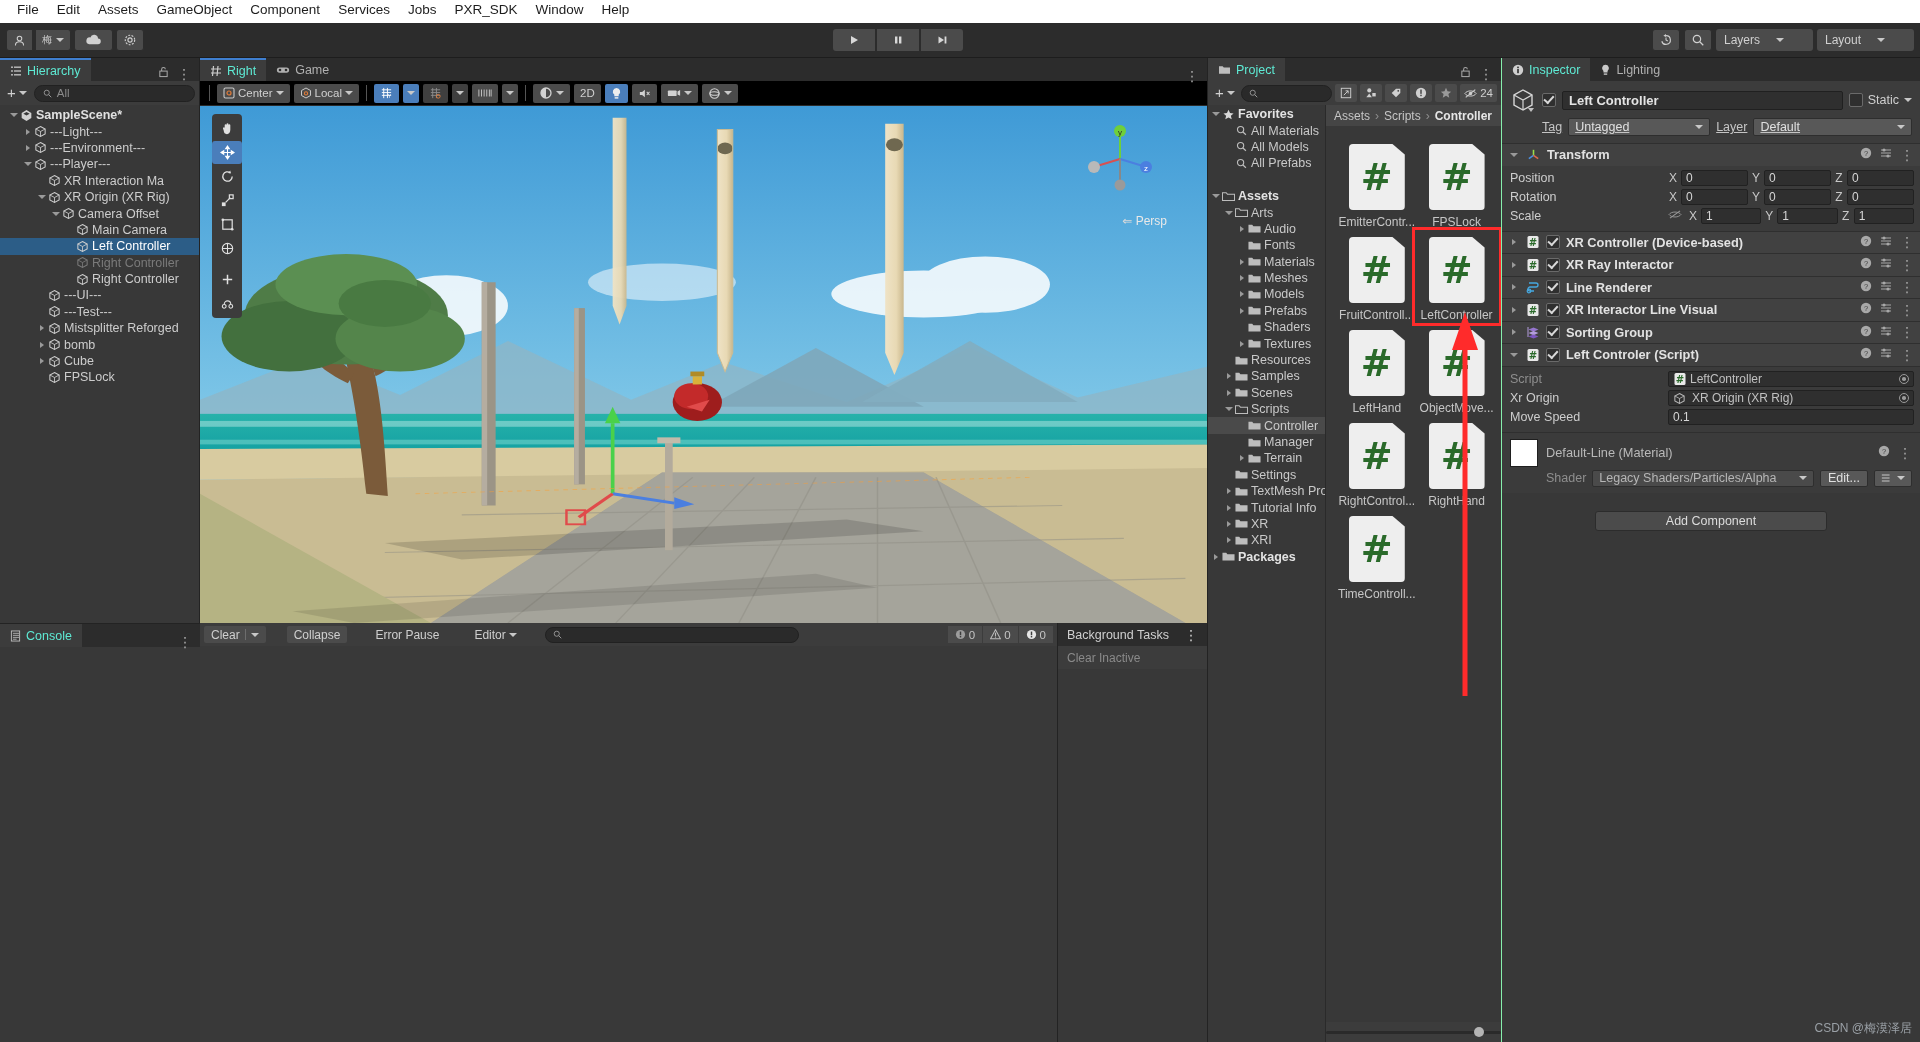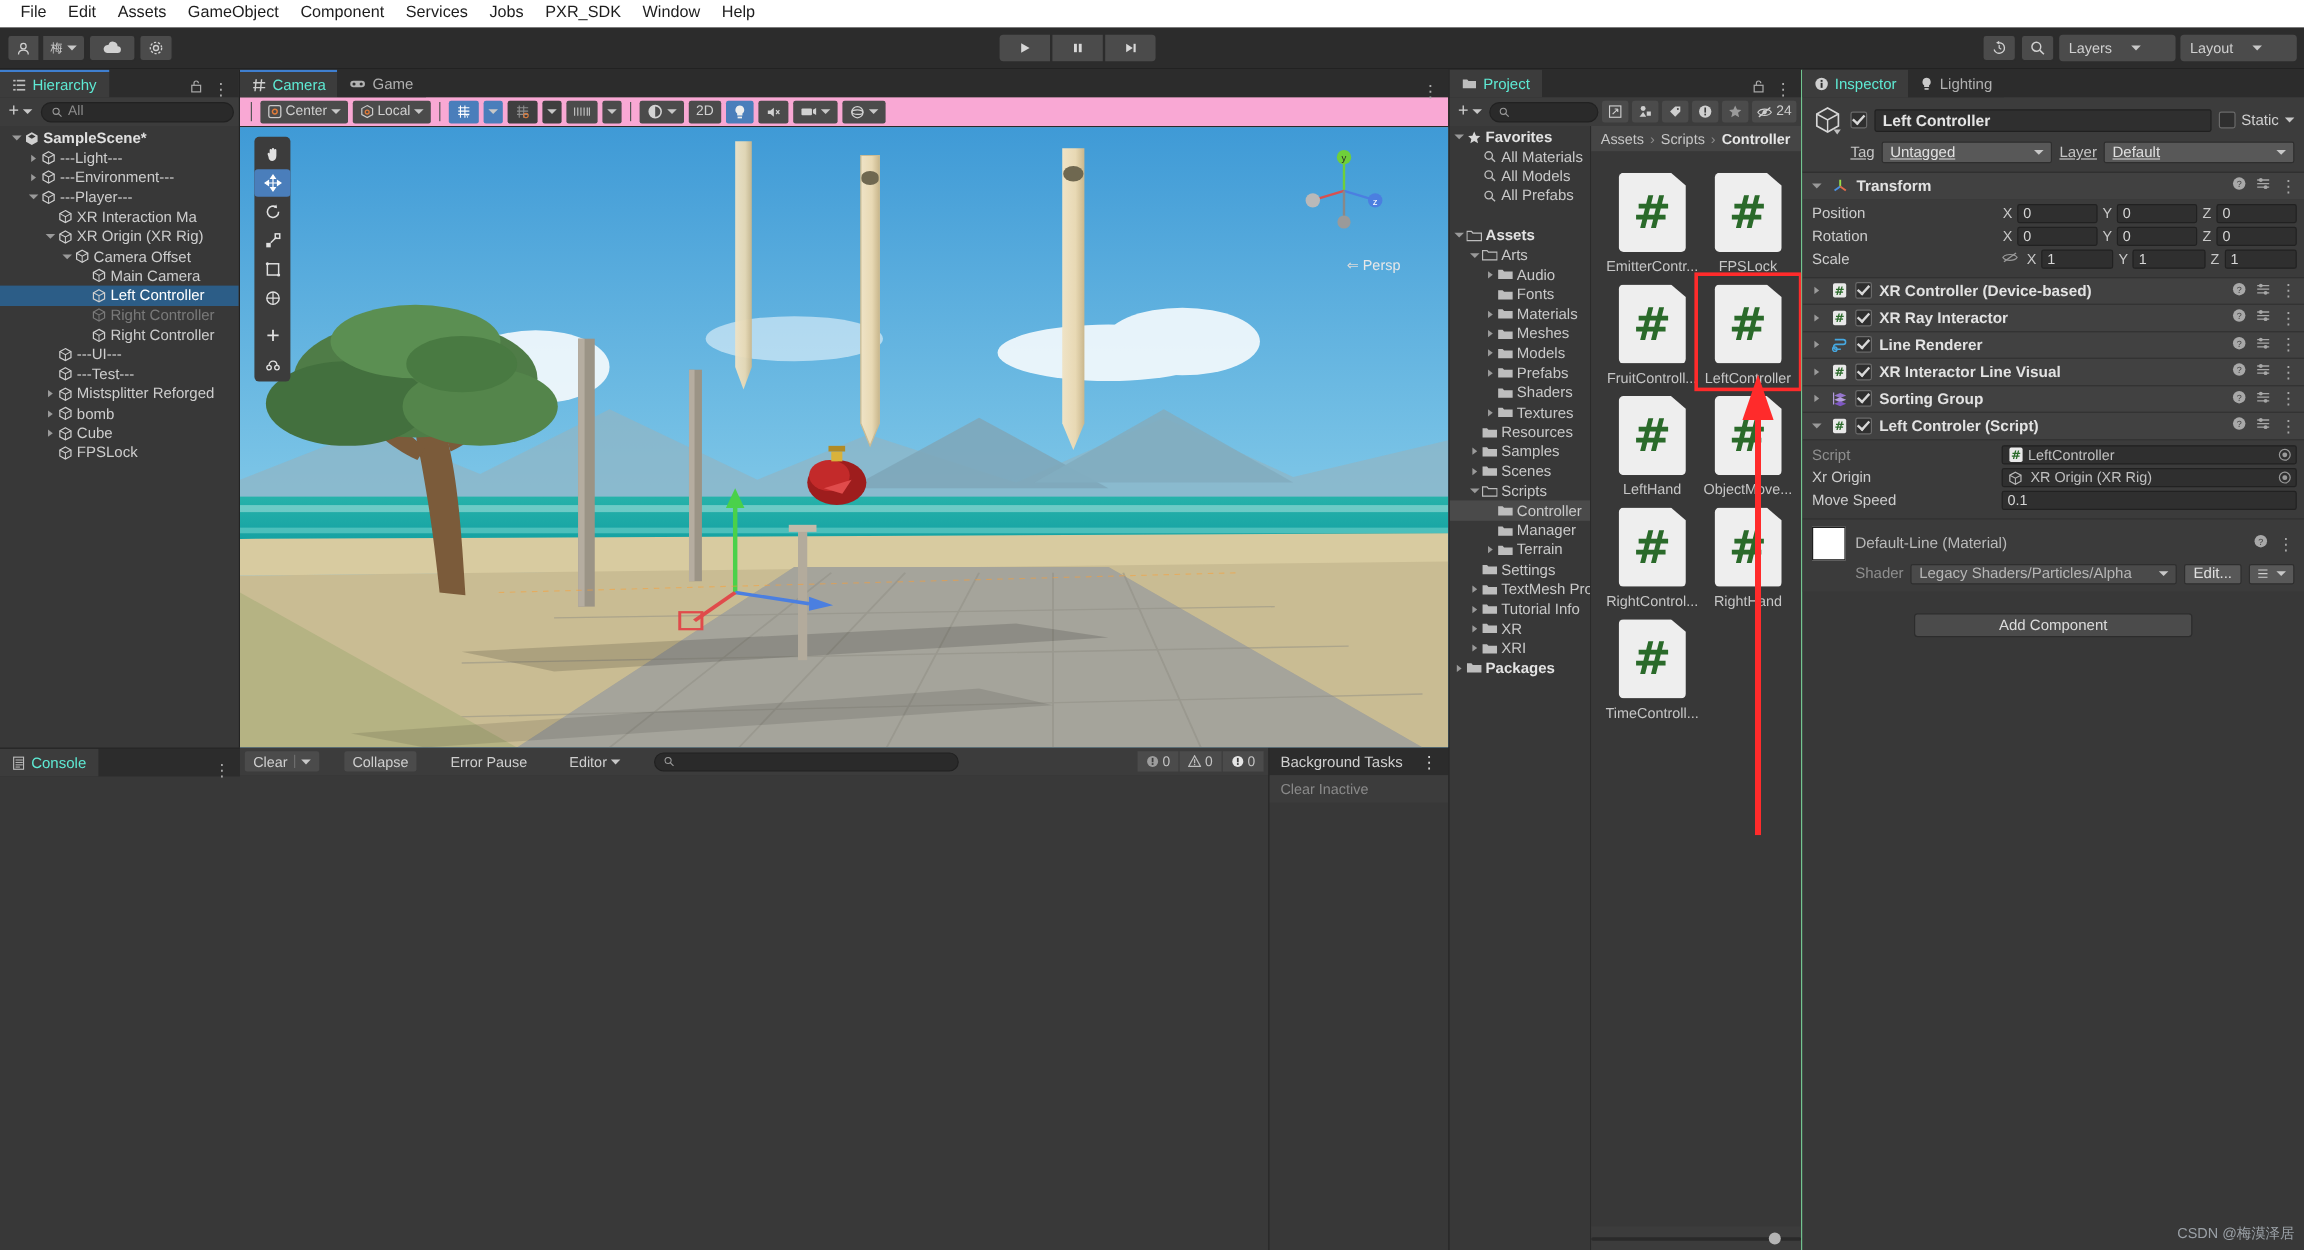--- a/index.html
+++ b/index.html
@@ -93,21 +93,21 @@
   .hrow{ height:16.4px; display:flex; align-items:center; font-size:12.5px; color:#cdcdcd; white-space:nowrap; padding-right:4px;}
   .hrow.sel{ background:#2c5d87; color:#ffffff; }
   .hrow.dim{ color:#7a7a7a; }
   .hrow.bold{ font-weight:bold; color:#e0e0e0;}
   .tri{ width:12px; display:inline-flex; justify-content:center; align-items:center; flex:none;}
   .tri i{ display:block; width:0;height:0;border-left:4px solid #9a9a9a;border-top:3.5px solid transparent;border-bottom:3.5px solid transparent;}
   .tri.open i{ border-left:4px solid transparent;border-right:4px solid transparent;border-top:4px solid #9a9a9a;border-bottom:none;}
   .cubeic{width:13px;height:13px;flex:none;margin-right:3px;}
   .unityic{width:13px;height:13px;flex:none;margin-right:3px;}
   .scene-toolbar{
-    height:25px; background:#f9a8d4; display:flex; align-items:center; gap:4px; padding:0 6px;
+    height:25px; background:#000000; display:flex; align-items:center; gap:4px; padding:0 6px;
     flex:none; border-bottom:1px solid #2a2a2a;
   }
   .sbtn{ height:19px; background:#4b4b4b; border-radius:2px; display:flex; align-items:center;
     gap:3px; padding:0 6px; font-size:11.5px; color:#d0d0d0;}
   .sbtn.on{ background:#4a7ebb; }
   .sbtn.off{ background:#3f3f3f; color:#8d8d8d;}
   .sep{ width:1px;height:16px;background:#555; margin:0 3px;}
   .sceneview{ flex:1; position:relative; overflow:hidden; background:#5fa8d8;}
 
   
@@ -519,21 +519,21 @@
       </div>
     </div>
 
     <div class="col" style="flex:1;min-width:0">
       <div class="panel" style="height:565px">
         <div class="panel-tabs">
           <div class="ptab active">
             <svg width="12" height="12" viewBox="0 0 12 12">
                 <path d="M3.5 1 L2.5 11 M8 1 L7 11 M1 4 L11 4 M1 8 L11 8" stroke="#cfcfcf" stroke-width="1.2"></path>
               </svg>
-            <span>Camera</span>
+            <span>Right</span>
           </div>
           <div class="ptab">
             <svg width="14" height="10" viewBox="0 0 16 11">
                 <rect x="1" y="2.5" width="14" height="6" rx="3" fill="#b0b0b0"></rect>
                 <circle cx="4.6" cy="5.5" r="1.5" fill="#2c2c2c"></circle>
                 <circle cx="11.4" cy="5.5" r="1.5" fill="#2c2c2c"></circle>
               </svg>
             <span>Game</span>
           </div>
           <div class="tabs-right">

